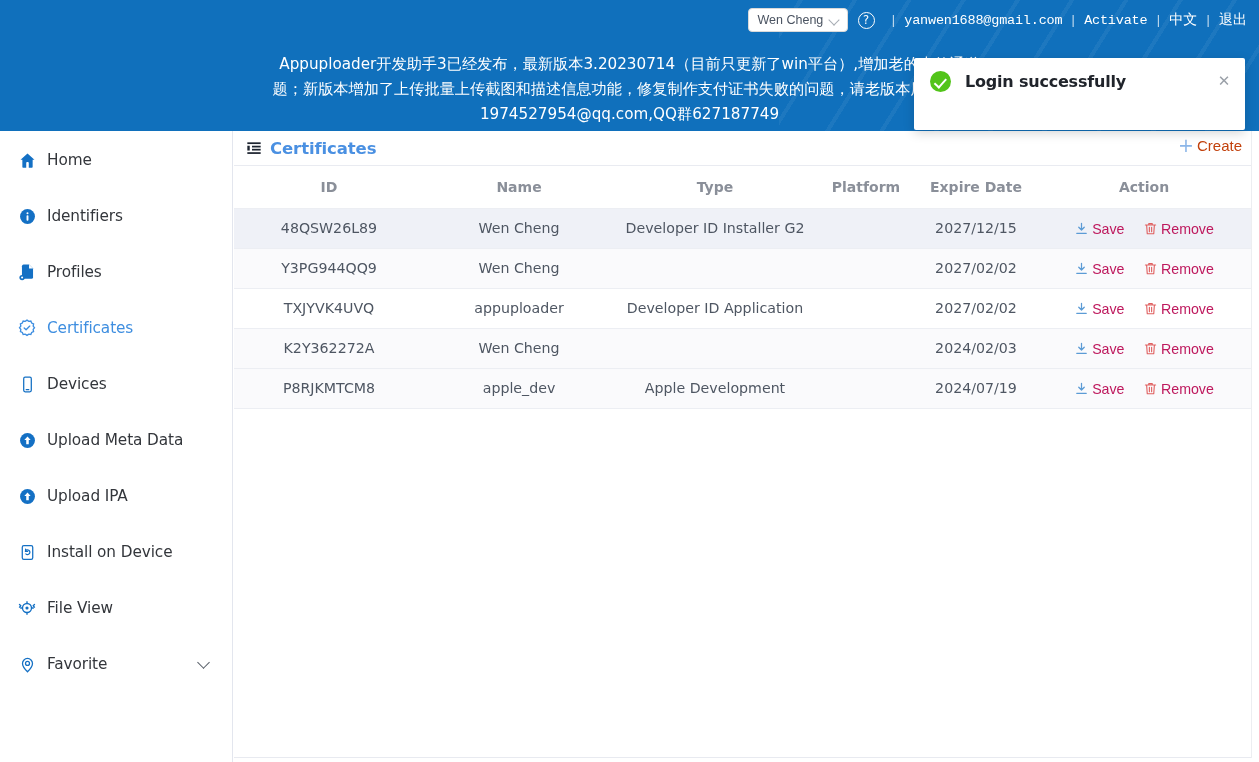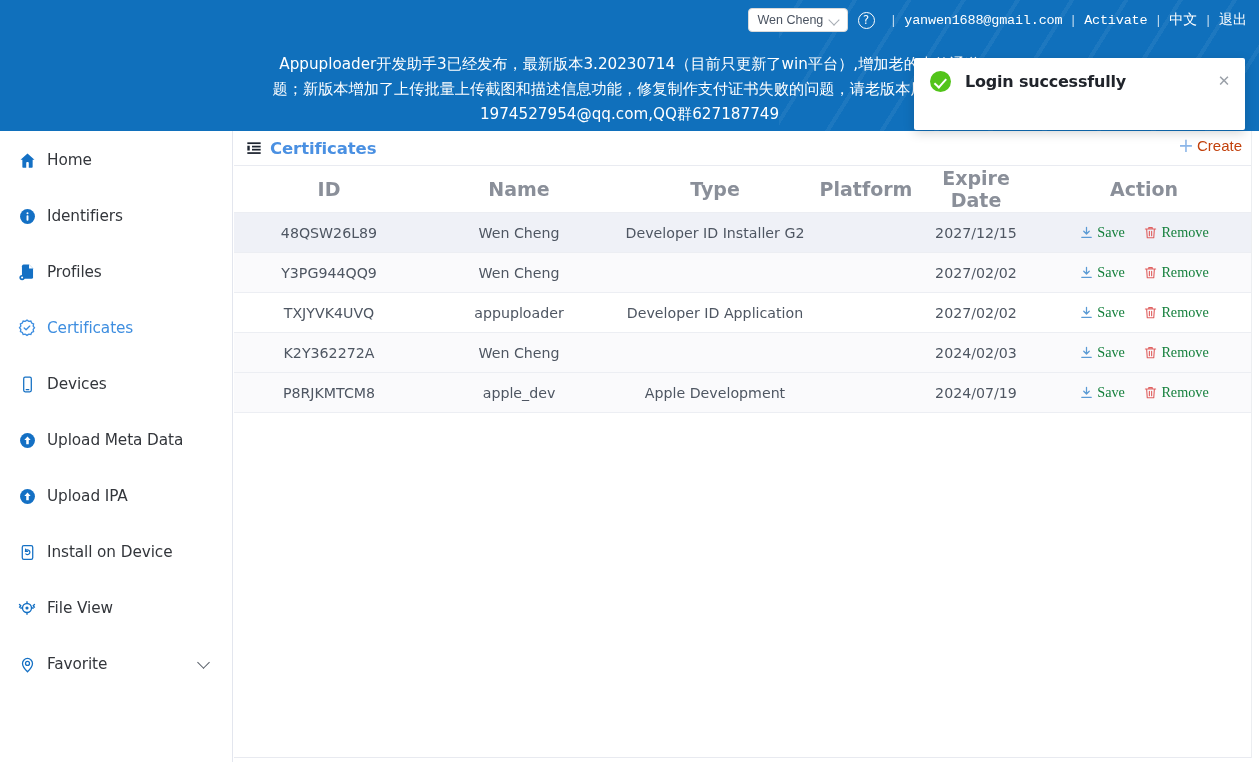--- a/index.html
+++ b/index.html
@@ -254,21 +254,21 @@
     font-family: Liberation Sans, sans-serif;
   }
 
   table.cert-table {
     width: 100%;
     border-collapse: collapse;
     table-layout: fixed;
   }
   table.cert-table th {
     height: 42px;
-    font-size: 19px;
+    font-size: 14px;
     font-weight: bold;
     color: #8a8f99;
     font-family: "DejaVu Sans", sans-serif;
     text-align: center;
     background: #ffffff;
     border-bottom: 1px solid #eceef3;
   }
   table.cert-table td {
     height: 40px;
     font-size: 14.2px;
@@ -282,21 +282,21 @@
   tr.r-plain td { background: #ffffff; }
 
   .act-cell { white-space: nowrap; }
   .act-btn {
     display: inline-flex; align-items: center;
     cursor: pointer;
     vertical-align: middle;
   }
   .act-btn + .act-btn { margin-left: 14px; justify-content: center; }
   .act-icon { width: 15px; height: 15px; margin-right: 3px; display:block; }
-  .act-label { font-size: 14.2px; color: #15803d; font-family: Liberation Serif, serif; }
+  .act-label { font-size: 14.2px; color: #be185d; font-family: Liberation Sans, sans-serif; }
 
   
   .vscroll {
     position: absolute;
     top: 131px; right: 0;
     width: 8px; height: 631px;
     background: #ffffff;
     border-left: 1px solid #eceef1;
   }
   .vscroll .thumb {

